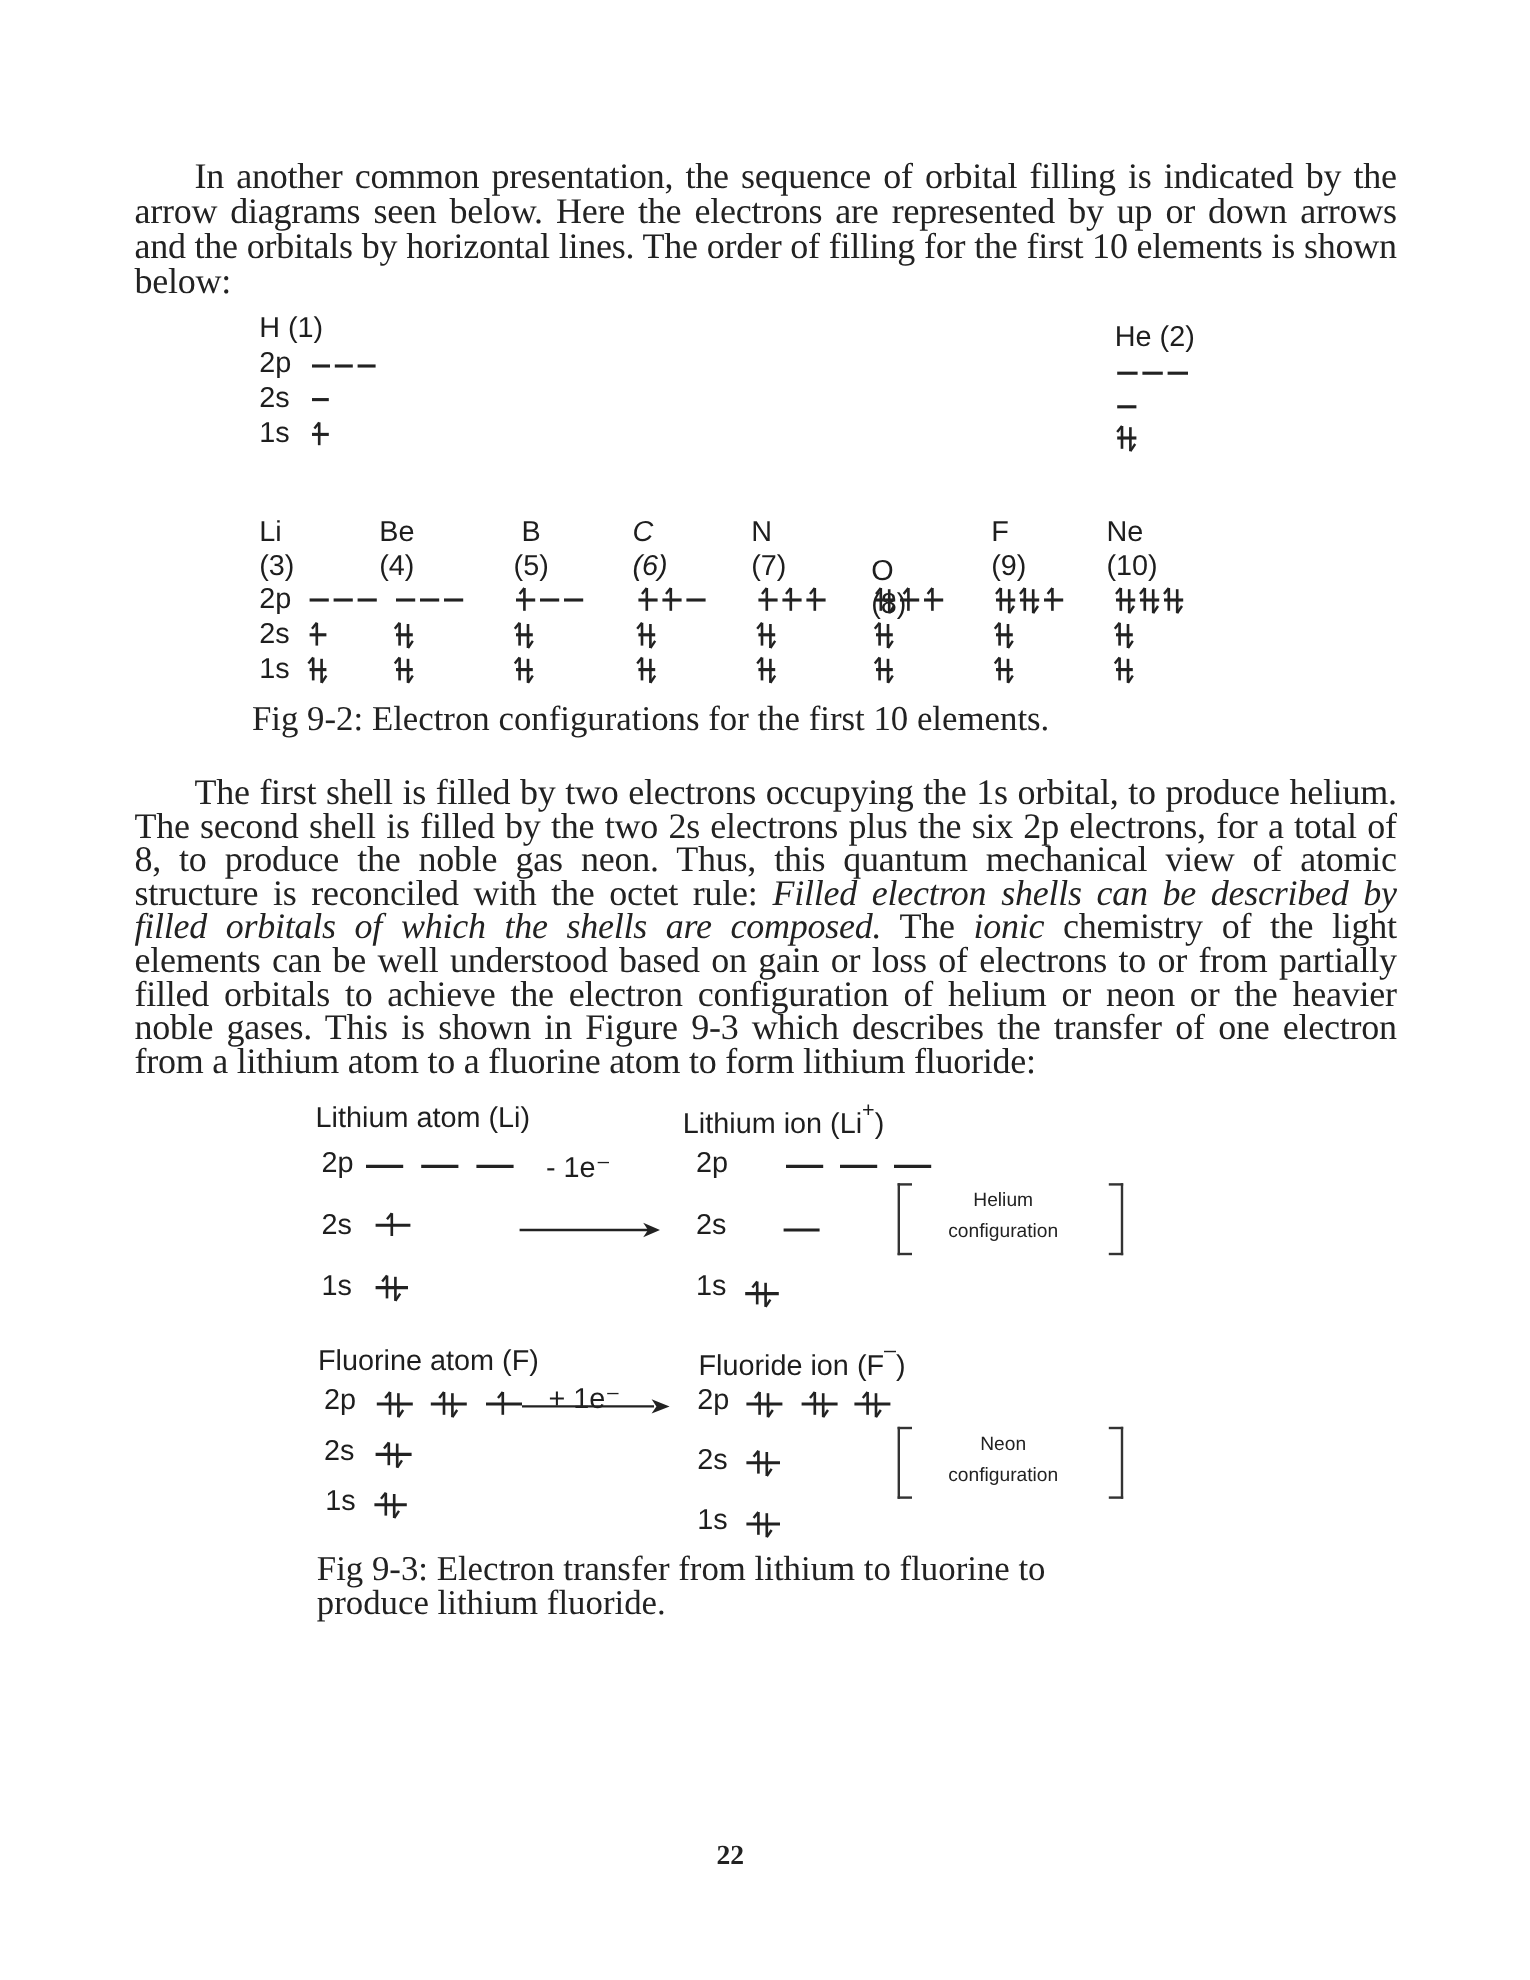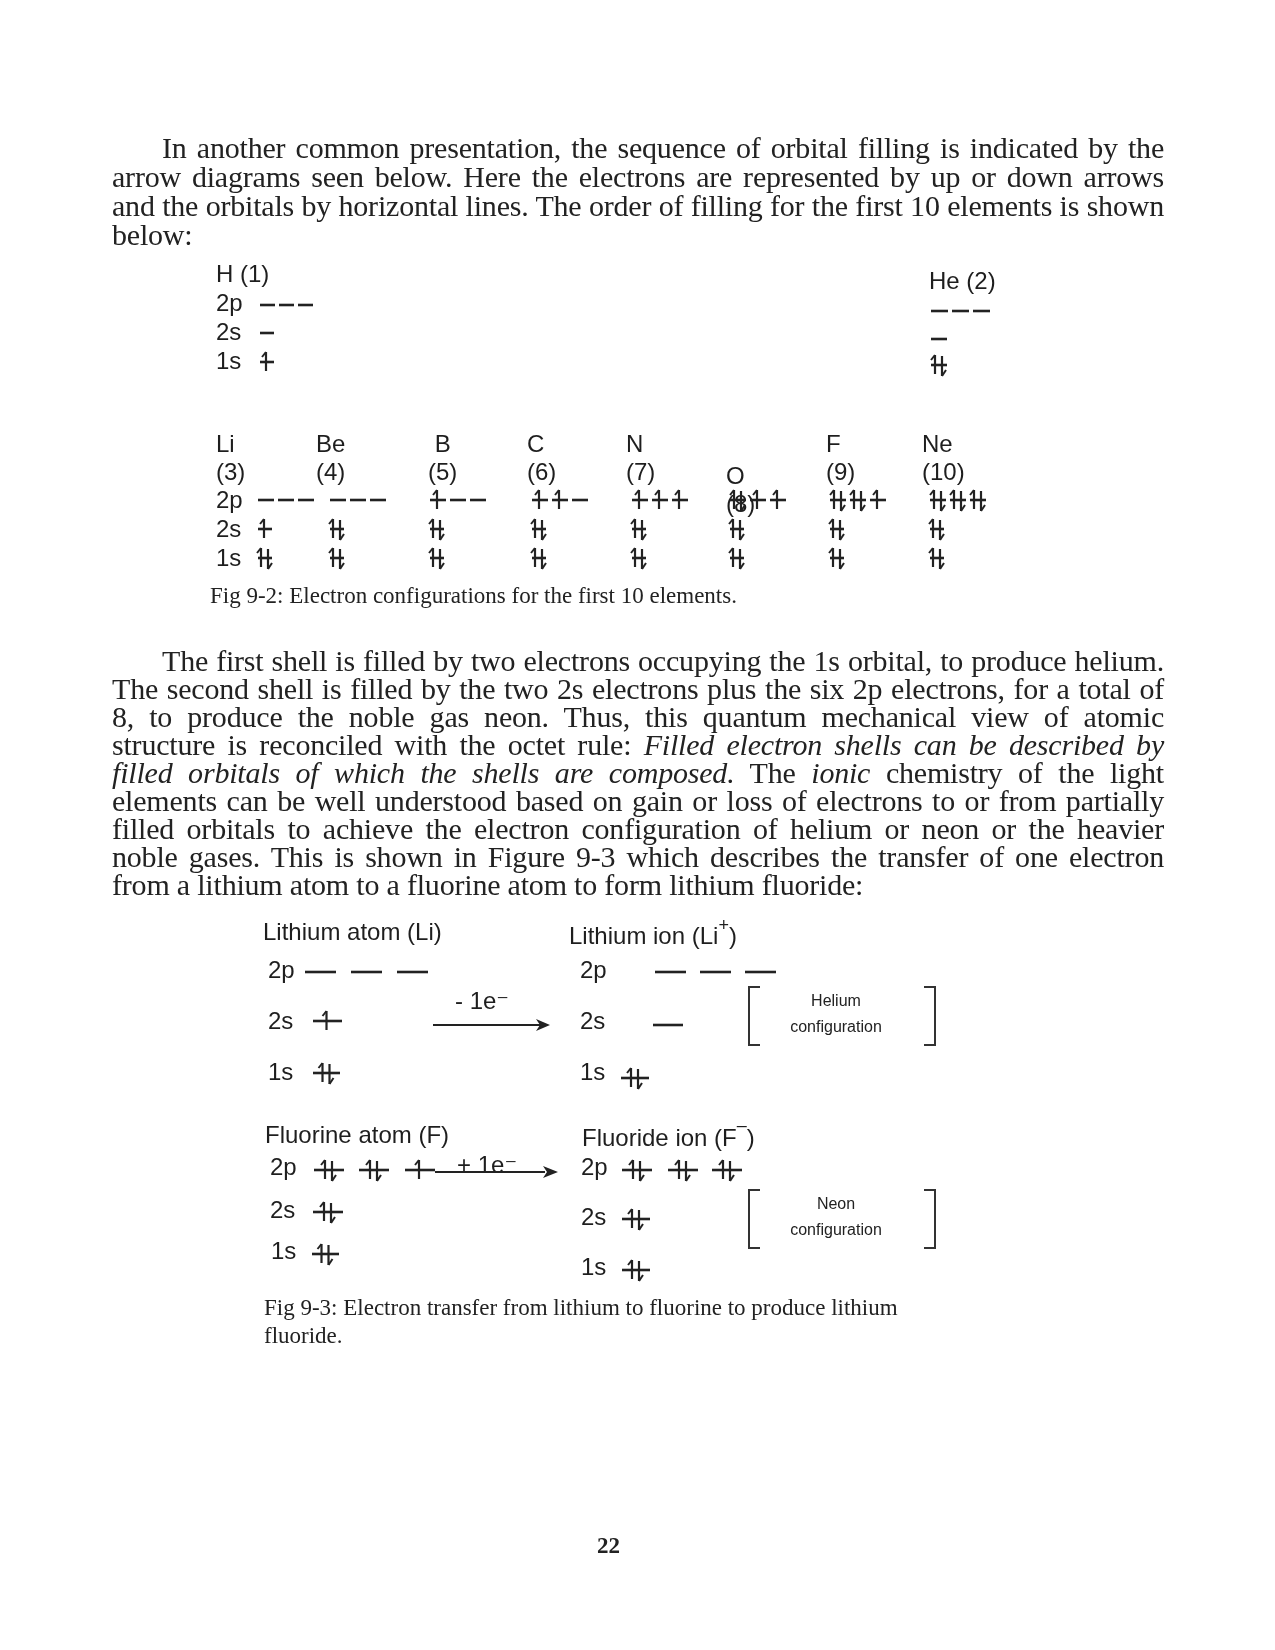--- a/index.html
+++ b/index.html
@@ -3,21 +3,21 @@
 <meta charset="utf-8">
 <style>
   html, body { margin:0; padding:0; background:#ffffff; }
   body { width:1275px; height:1650px; position:relative; overflow:hidden; color:#222; }
   .serif { font-family: "Liberation Serif", "DejaVu Serif", serif; }
   .sans { font-family: "Liberation Sans", "DejaVu Sans", sans-serif; }
   .para { position:absolute; left:112px; width:1052px; font-size:30px; line-height:29px; text-align:justify; letter-spacing:-0.2px; }
   .para .indent { display:inline-block; width:50px; }
   .abs { position:absolute; }
   .lbl { font-size:24px; color:#1e1e1e; }
-  .caption { font-size:23px; }
+  .caption { font-size:29px; }
   svg { overflow:visible; }
   .bracket-l { position:absolute; border:2px solid #333; border-right:none; }
   .bracket-r { position:absolute; border:2px solid #333; border-left:none; }
   .cfg { position:absolute; text-align:center; font-size:16px; line-height:26px; }
   .pagenum { position:absolute; left:0; width:1217px; top:1533px; text-align:center; font-size:23px; font-weight:bold; }
 </style>
 </head>
 <body>
 
 <div class="para serif" style="top:133px;"><span class="indent"></span><span>In another common presentation, the sequence of orbital filling is indicated by the arrow diagrams seen below. Here the electrons are represented by up or down arrows and the orbitals by horizontal lines. The order of filling for the first 10 elements is shown below:</span></div>
@@ -26,21 +26,21 @@
   <div class="abs sans lbl" style="left:216px; top:260px;">H (1)</div>
   <div class="abs sans lbl" style="left:216px; top:289px;">2p</div>
   <div class="abs sans lbl" style="left:216px; top:318px;">2s</div>
   <div class="abs sans lbl" style="left:216px; top:347px;">1s</div>
   <div class="abs sans lbl" style="left:929px; top:267px;">He (2)</div>
 
   <div class="abs sans lbl" id="el-labels" style="left: 0px; top: 0px;">
       <div class="abs sans lbl" style="left: 216px; top: 430px;">Li (3)</div>
       <div class="abs sans lbl" style="left: 316px; top: 430px;">Be (4)</div>
       <div class="abs sans lbl" style="left: 428px; top: 430px; text-align: center;">B (5)</div>
-      <div class="abs sans lbl" style="left: 527px; top: 430px;">C (6)</div>
+      <div class="abs sans lbl" style="left: 527px; top: 430px; font-style: italic;">C (6)</div>
       <div class="abs sans lbl" style="left: 626px; top: 430px;">N (7)</div>
       <div class="abs sans lbl" style="left: 726px; top: 430px; margin-top: 32px;">O (8)</div>
       <div class="abs sans lbl" style="left: 826px; top: 430px;">F (9)</div>
       <div class="abs sans lbl" style="left: 922px; top: 430px;">Ne (10)</div>
     </div>
   <div class="abs sans lbl" style="left:216px; top:486px;">2p</div>
   <div class="abs sans lbl" style="left:216px; top:515px;">2s</div>
   <div class="abs sans lbl" style="left:216px; top:544px;">1s</div>
 
   <svg id="orb92" class="abs" style="left:0; top:0;" width="1275" height="650">
@@ -294,21 +294,21 @@
 
 <div class="para serif" style="top:647px; line-height:28px;"><span class="indent"></span><span>The first shell is filled by two electrons occupying the 1s orbital, to produce helium. The second shell is filled by the two 2s electrons plus the six 2p electrons, for a total of 8, to produce the noble gas neon. Thus, this quantum mechanical view of atomic structure is reconciled with the octet rule: </span><i>Filled electron shells can be described by filled orbitals of which the shells are composed.</i><span> The </span><i>ionic</i><span> chemistry of the light elements can be well understood based on gain or loss of electrons to or from partially filled orbitals to achieve the electron configuration of helium or neon or the heavier noble gases. This is shown in Figure 9-3 which describes the transfer of one electron from a lithium atom to a fluorine atom to form lithium fluoride:</span></div>
 
 <div id="fig93">
 
   <div class="abs sans lbl" style="left:263px; top:918px;">Lithium atom (Li)</div>
   <div class="abs sans lbl" style="left:268px; top:956px;">2p</div>
   <div class="abs sans lbl" style="left:268px; top:1007px;">2s</div>
   <div class="abs sans lbl" style="left:268px; top:1058px;">1s</div>
 
-  <div class="abs sans lbl" style="left:455px; top:987px;">- 1e⁻</div>
+  <div class="abs sans lbl" style="left:455px; top:959px;">- 1e⁻</div>
 
   <div class="abs sans lbl" style="left:569px; top:919px;"><span>Lithium ion (Li</span><sup style="font-size:18px; position:relative; top:-4px;">+</sup><span>)</span></div>
   <div class="abs sans lbl" style="left:580px; top:956px;">2p</div>
   <div class="abs sans lbl" style="left:580px; top:1007px;">2s</div>
   <div class="abs sans lbl" style="left:580px; top:1058px;">1s</div>
 
   <div class="bracket-l" style="left:748px; top:986px; width:10px; height:56px;"></div>
   <div class="bracket-r" style="left:924px; top:986px; width:10px; height:56px;"></div>
   <div class="cfg sans" style="left:756px; top:988px; width:160px;">
     <div>Helium</div>

